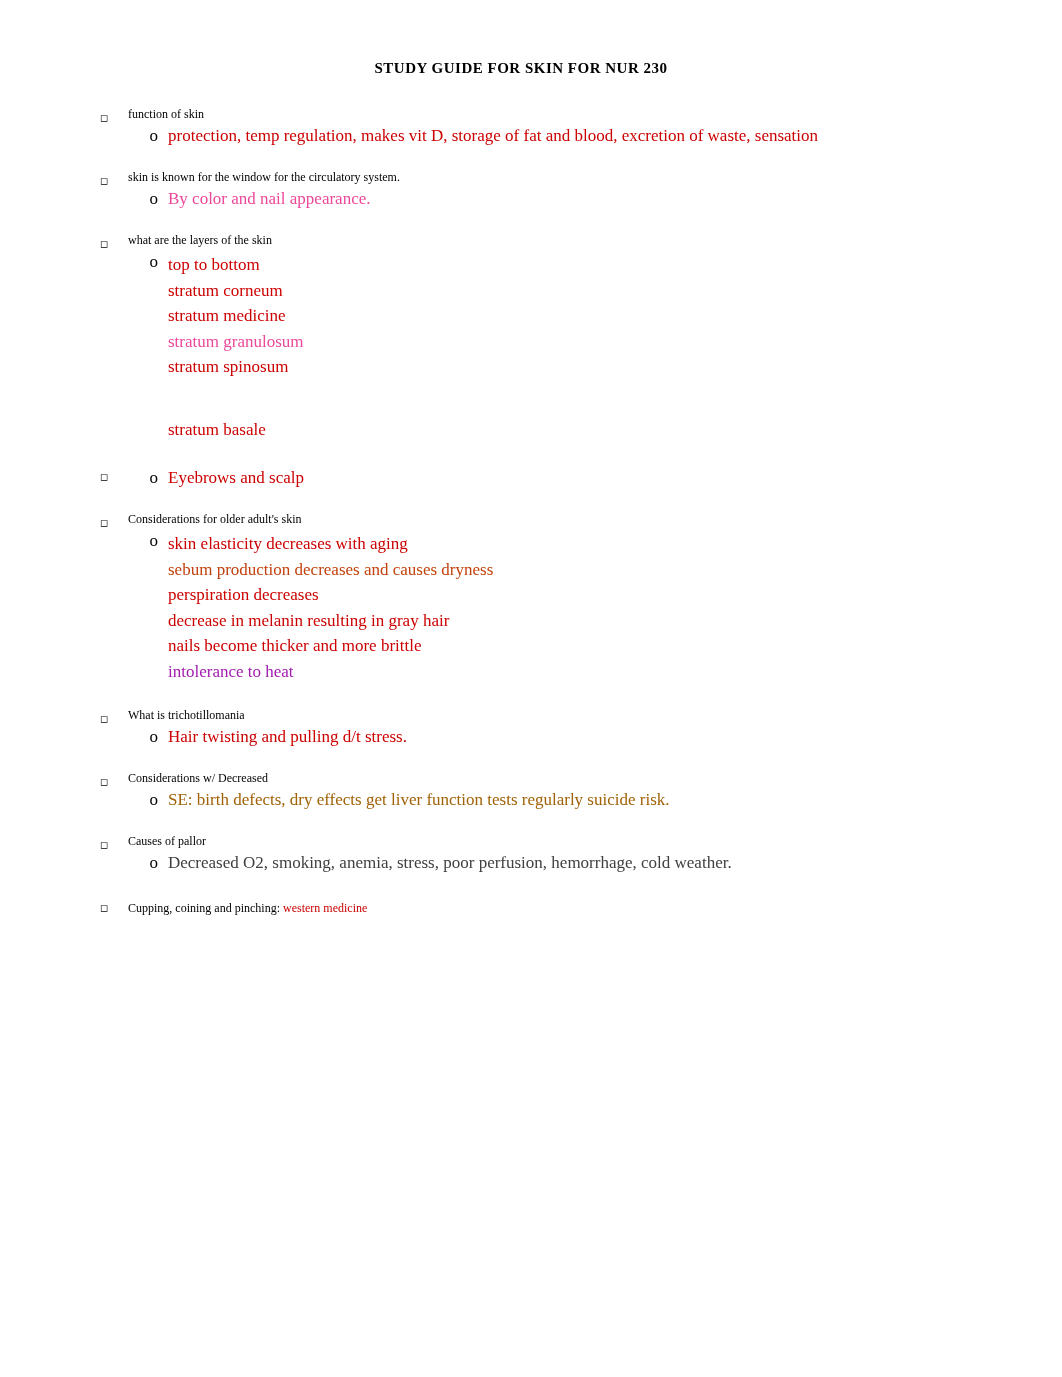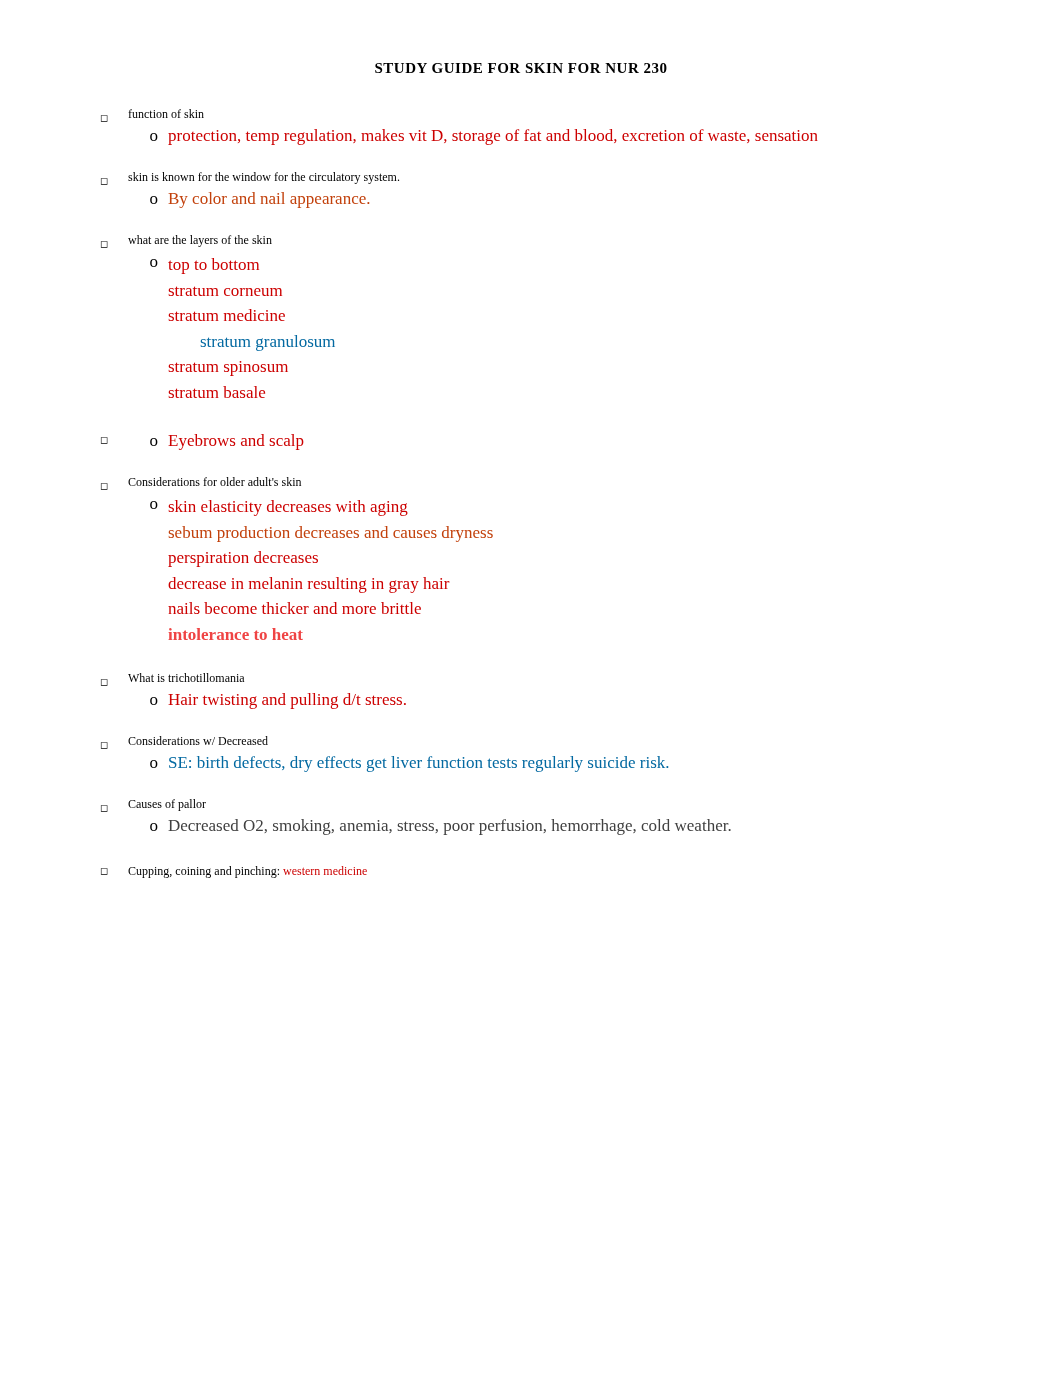--- a/index.html
+++ b/index.html
@@ -102,39 +102,39 @@
         </ul>
       </div>
     </div>
     <div class="section">
       <span class="bullet-char" style="font-family: Arial, sans-serif; font-size: 10px; padding-top: 5px;">◻</span>
       <div class="section-content">
         <p class="section-label">skin is known for the window for the circulatory system.</p>
         <ul class="sub-list">
           <li class="sub-item">
             <span class="sub-bullet">o</span>
-            <span class="sub-content"><span style="color: #c2410c;">By color and nail appearance.</span></span>
+            <span class="sub-content"><span style="color: #ec4899;">By color and nail appearance.</span></span>
           </li>
         </ul>
       </div>
     </div>
     <div class="section">
       <span class="bullet-char" style="font-family: Arial, sans-serif; font-size: 10px; padding-top: 5px;">◻</span>
       <div class="section-content">
         <p class="section-label">what are the layers of the skin</p>
         <ul class="sub-list">
           <li class="sub-item">
             <span class="sub-bullet">o</span>
             <span class="sub-content">
               <span class="indent-line" style="color: rgb(204, 0, 0);">top to bottom</span>
               <span class="indent-line" style="color: rgb(204, 0, 0); padding-left: 0px;">stratum corneum</span>
               <span class="indent-line" style="color: rgb(204, 0, 0); padding-left: 0px;">stratum medicine</span>
-              <span class="indent-line" style="color: #0369a1; padding-left: 0px; margin-left: 32px;">stratum granulosum</span>
+              <span class="indent-line" style="color: #ec4899; padding-left: 0px;">stratum granulosum</span>
               <span class="indent-line" style="color: rgb(204, 0, 0); padding-left: 0px;">stratum spinosum</span>
-              <span class="indent-line" style="color: rgb(204, 0, 0); padding-left: 0px;">stratum basale</span>
+              <span class="indent-line" style="color: rgb(204, 0, 0); padding-left: 0px; margin-top: 37px;">stratum basale</span>
             </span>
           </li>
         </ul>
       </div>
     </div>
     <div class="section">
       <span class="bullet-char" style="font-family: Arial, sans-serif; font-size: 10px; padding-top: 5px;">◻</span>
       <div class="section-content">
         <ul class="sub-list">
           <li class="sub-item">
@@ -150,21 +150,21 @@
         <p class="section-label">Considerations for older adult's skin</p>
         <ul class="sub-list">
           <li class="sub-item">
             <span class="sub-bullet">o</span>
             <span class="sub-content">
               <span class="indent-line" style="color: rgb(204, 0, 0);">skin elasticity decreases with aging</span>
               <span class="indent-line" style="color: #c2410c; padding-left: 0px;">sebum production decreases and causes dryness</span>
               <span class="indent-line" style="color: rgb(204, 0, 0); padding-left: 0px;">perspiration decreases</span>
               <span class="indent-line" style="color: rgb(204, 0, 0); padding-left: 0px;">decrease in melanin resulting in gray hair</span>
               <span class="indent-line" style="color: rgb(204, 0, 0); padding-left: 0px;">nails become thicker and more brittle</span>
-              <span class="indent-line" style="color: #ef4444; padding-left: 0px; font-weight: bold;">intolerance to heat</span>
+              <span class="indent-line" style="color: #a21caf; padding-left: 0px;">intolerance to heat</span>
             </span>
           </li>
         </ul>
       </div>
     </div>
     <div class="section">
       <span class="bullet-char" style="font-family: Arial, sans-serif; font-size: 10px; padding-top: 5px;">◻</span>
       <div class="section-content">
         <p class="section-label">What is trichotillomania</p>
         <ul class="sub-list">
@@ -175,21 +175,21 @@
         </ul>
       </div>
     </div>
     <div class="section">
       <span class="bullet-char" style="font-family: Arial, sans-serif; font-size: 10px; padding-top: 5px;">◻</span>
       <div class="section-content">
         <p class="section-label">Considerations w/ Decreased</p>
         <ul class="sub-list">
           <li class="sub-item">
             <span class="sub-bullet">o</span>
-            <span class="sub-content"><span style="color: #0369a1;">SE: birth defects, dry effects get liver function tests regularly suicide risk.</span></span>
+            <span class="sub-content"><span style="color: #a16207;">SE: birth defects, dry effects get liver function tests regularly suicide risk.</span></span>
           </li>
         </ul>
       </div>
     </div>
     <div class="section">
       <span class="bullet-char" style="font-family: Arial, sans-serif; font-size: 10px; padding-top: 5px;">◻</span>
       <div class="section-content">
         <p class="section-label">Causes of pallor</p>
         <ul class="sub-list">
           <li class="sub-item">

